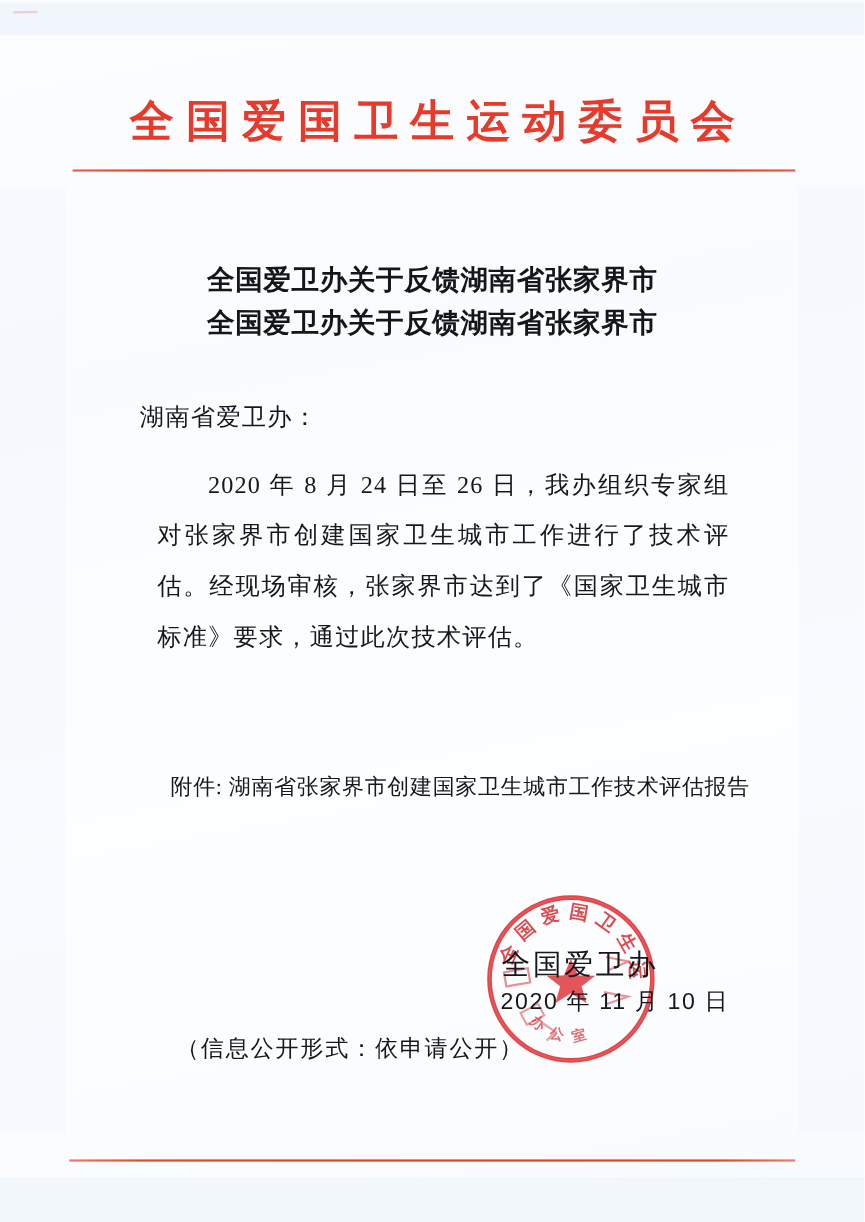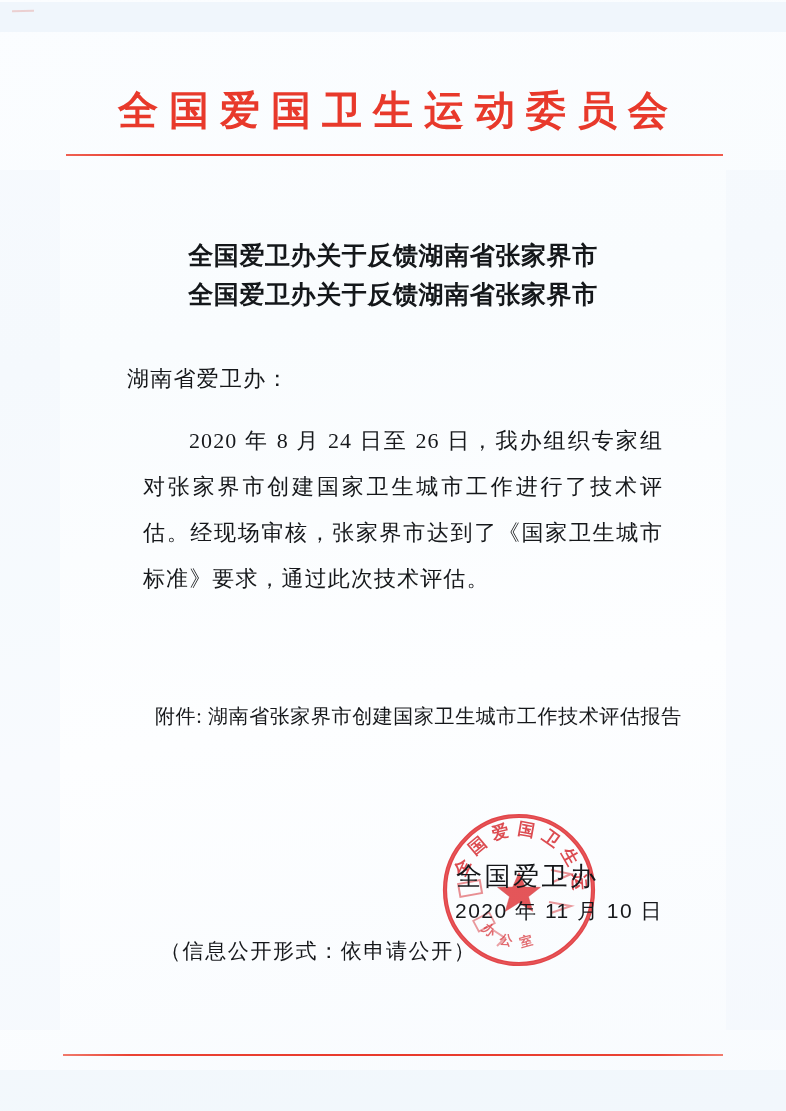--- a/index.html
+++ b/index.html
@@ -156,21 +156,21 @@
     color: #15171a;
     white-space: nowrap;
     margin-left: 33px;
   }
 
   
   #disclosure {
     position: absolute;
     left: 160px;
     top: 938px;
-    font-family: Liberation Mono, monospace;
+    font-family: Liberation Serif, serif;
     font-size: 21px;
     line-height: 30px;
     letter-spacing: 1.6px;
     color: #15171a;
     white-space: nowrap;
   }
 
   
   #footer-rule {
     position: absolute;

